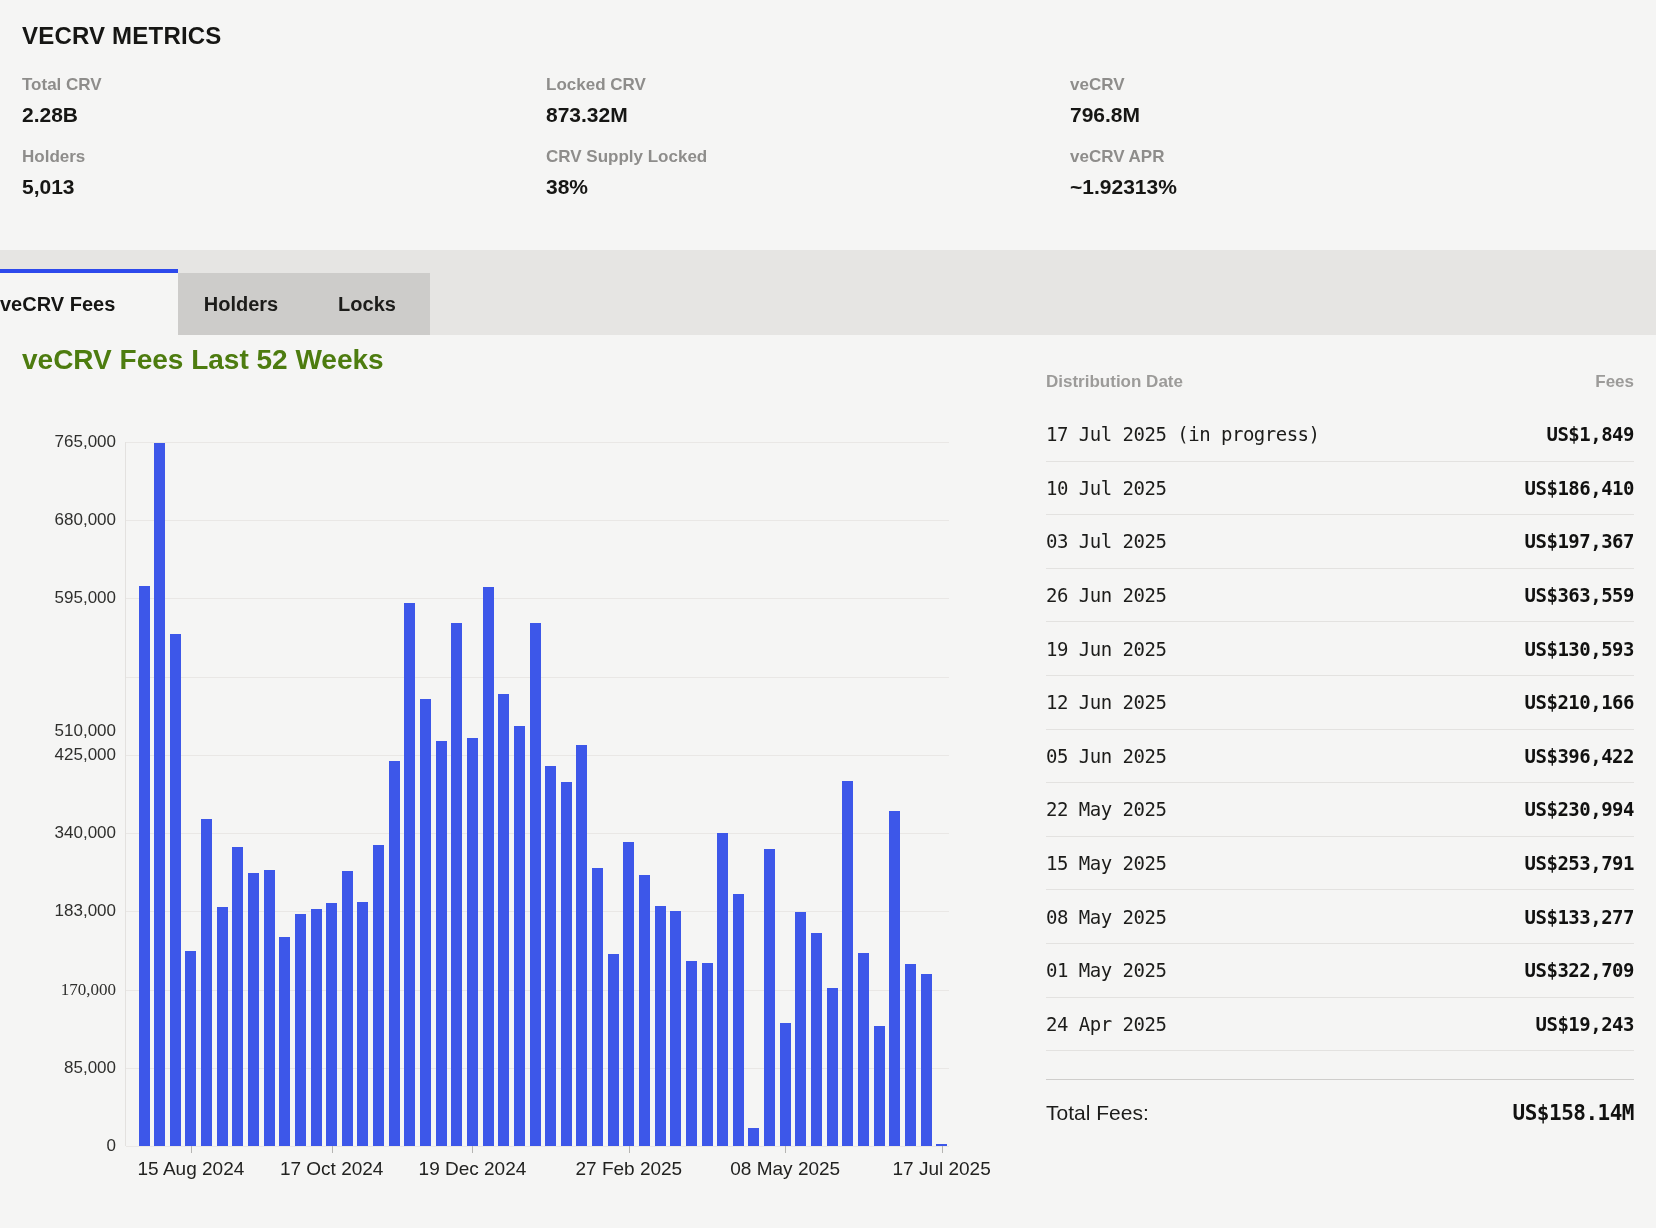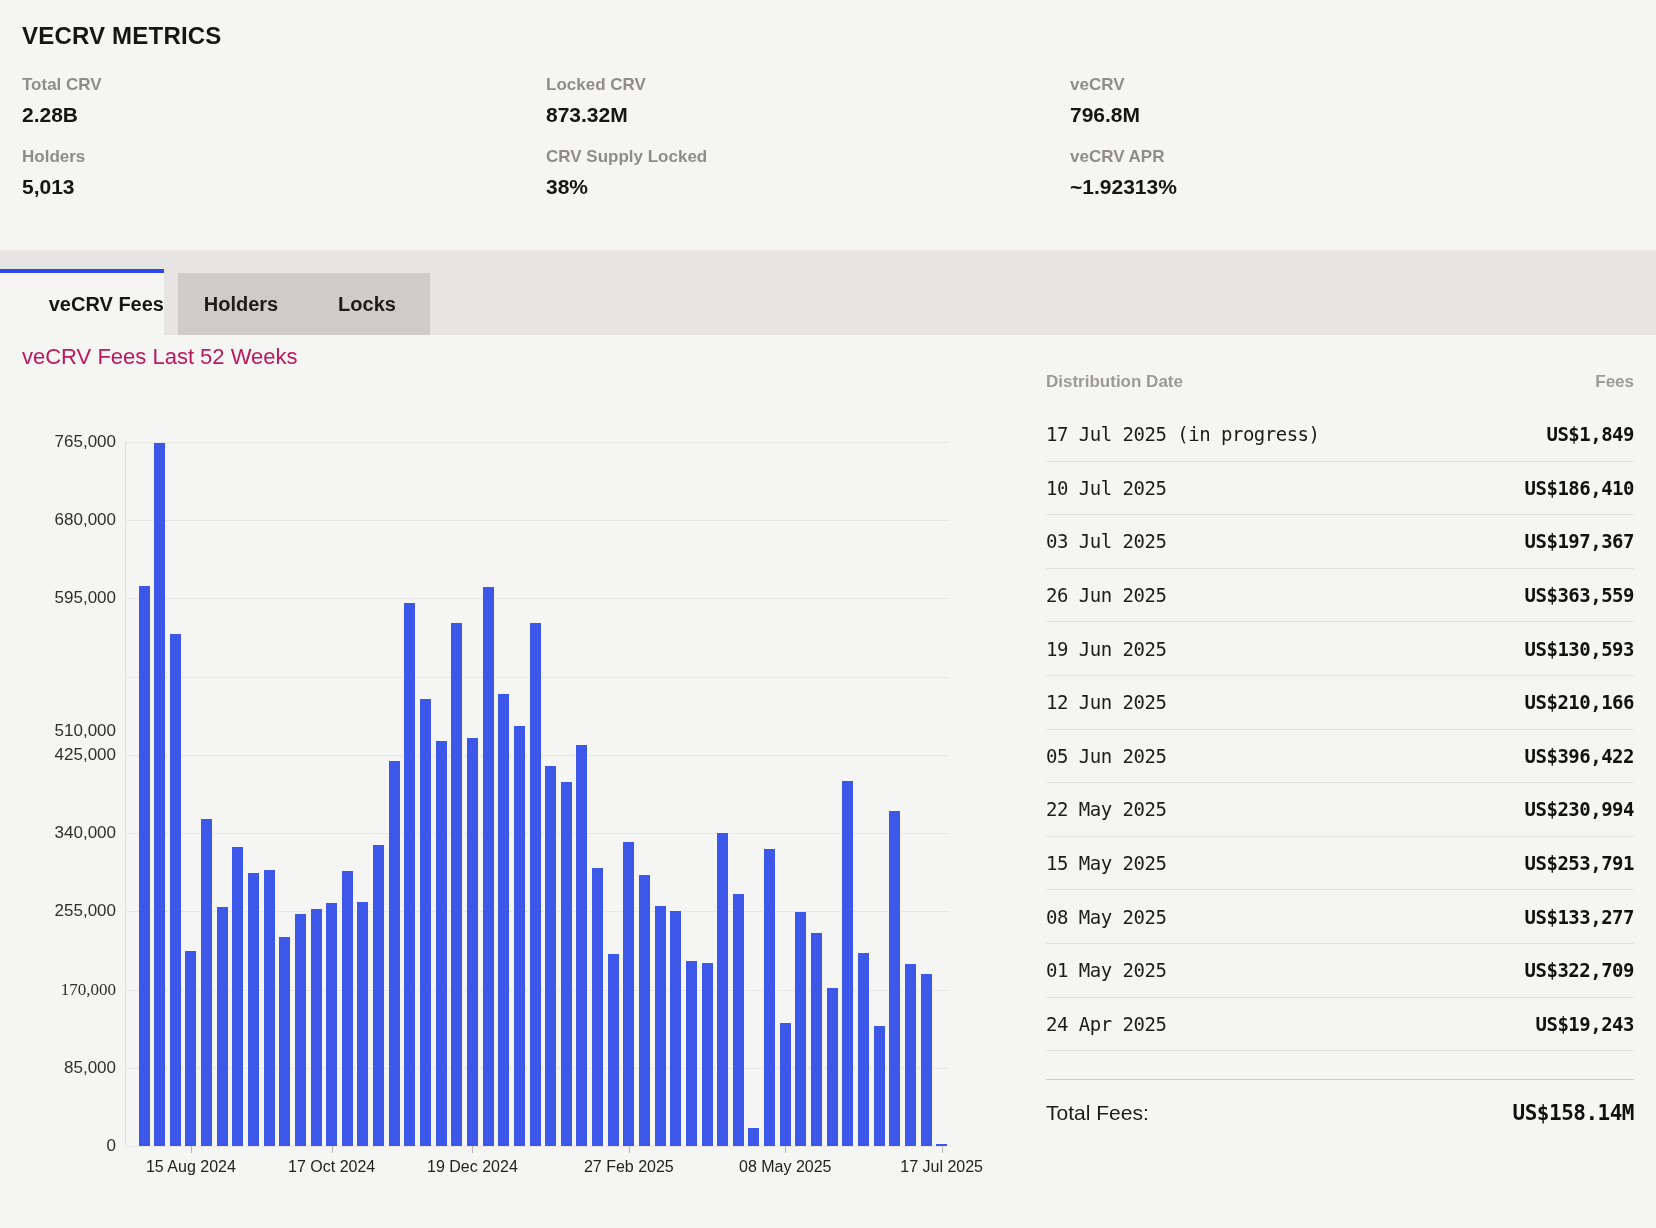--- a/index.html
+++ b/index.html
@@ -34,62 +34,62 @@
   .metric { line-height:1; }
   .metric .m-label { font-size:17px; font-weight:bold; color:#8e8d8b; margin-bottom:11px; }
   .metric .m-value { font-size:21px; font-weight:bold; color:#161614; }
 
   
   .tabbar {
     position:absolute; left:0; top:250px; width:1656px; height:85px;
     background:#e6e5e3;
   }
   .tab-active {
-    position:absolute; left:0; top:19px; width:164px; height:62px;
+    position:absolute; left:0; top:19px; width:178px; height:62px;
     background:#f5f5f4;
     border-top:4px solid #2d49ec;
-    display:flex; align-items:center; justify-content:flex-end;
+    display:flex; align-items:center; justify-content:flex-start;
     font-size:20px; font-weight:bold; color:#161614;
     cursor:pointer;
   }
   .tab-group {
     position:absolute; left:178px; top:23px; width:252px; height:62px;
     background:#cdccca; display:flex;
   }
   .tab-inactive {
     flex:1; display:flex; align-items:center; justify-content:center;
     font-size:20px; font-weight:bold; color:#1c1c1a;
     cursor:pointer;
   }
 
   
   .chart-title {
     position:absolute; left:22px; top:344px;
-    font-size:22px; font-weight:normal; color:#be185d; margin:0;
+    font-size:28px; font-weight:bold; color:#4d7c0f; margin:0;
   }
   #plot {
     position:absolute; left:125px; top:442px; width:823px; height:704px;
     border-left:1px solid #e3e1df;
   }
   .gridline { position:absolute; left:0; width:100%; height:1px; background:#e9e7e5; }
   .ylabel {
     position:absolute; left:-122px; width:112px; text-align:right;
     transform:translateY(-50%);
     font-size:17px; color:#2f2f2d; white-space:nowrap;
   }
   .bar {
     position:absolute; bottom:0; width:11px; background:#3d57e9;
   }
   .xtick {
     position:absolute; top:100%; width:1px; height:7px; background:#b5b4b2;
   }
   .xlabel {
     position:absolute; top:calc(100% + 12px);
     transform:translateX(-50%);
-    font-size:16px; color:#222220; white-space:nowrap;text-align:center;
+    font-size:19px; color:#222220; white-space:nowrap;text-align:center;
   }
 
   
   .fees-table {
     position:absolute; left:1046px; top:372px; width:588px;
   }
   .thead {
     height:36px; display:flex; justify-content:space-between; align-items:flex-start;
     font-size:17px; font-weight:bold; color:#9c9b99;
   }
@@ -174,21 +174,21 @@
       <div class="ylabel" style="top: 78.2222px;">680,000</div>
       <div class="gridline" style="top: 156.444px;"></div>
       <div class="ylabel" style="top: 156.444px;">595,000</div>
       <div class="gridline" style="top: 234.667px;"></div>
       <div class="ylabel" style="top: 245px; margin-top: 44px;">510,000</div>
       <div class="gridline" style="top: 312.889px;"></div>
       <div class="ylabel" style="top: 312.889px;">425,000</div>
       <div class="gridline" style="top: 391.111px;"></div>
       <div class="ylabel" style="top: 391.111px;">340,000</div>
       <div class="gridline" style="top: 469.333px;"></div>
-      <div class="ylabel" style="top: 469.333px;">255,000</div>
+      <div class="ylabel" style="top: 469.333px;">183,000</div>
       <div class="gridline" style="top: 547.556px;"></div>
       <div class="ylabel" style="top: 547.556px; font-family: Liberation Serif, serif;">170,000</div>
       <div class="gridline" style="top: 625.778px;"></div>
       <div class="ylabel" style="top: 625.778px;">85,000</div>
       <div class="gridline" style="top: 704px;"></div>
       <div class="ylabel" style="top: 704px;">0</div>
       <div class="bar" title="608,000" style="left: 12.5px; height: 559.519px;"></div>
       <div class="bar" title="764,000" style="left: 28.14px; height: 703.08px;"></div>
       <div class="bar" title="556,000" style="left: 43.78px; height: 511.665px;"></div>
       <div class="bar" title="212,000" style="left: 59.42px; height: 195.095px;"></div>

